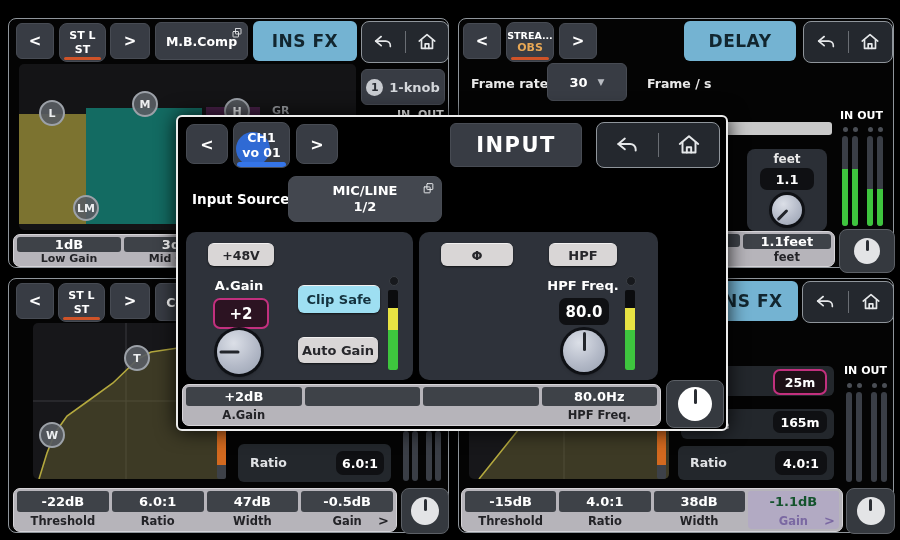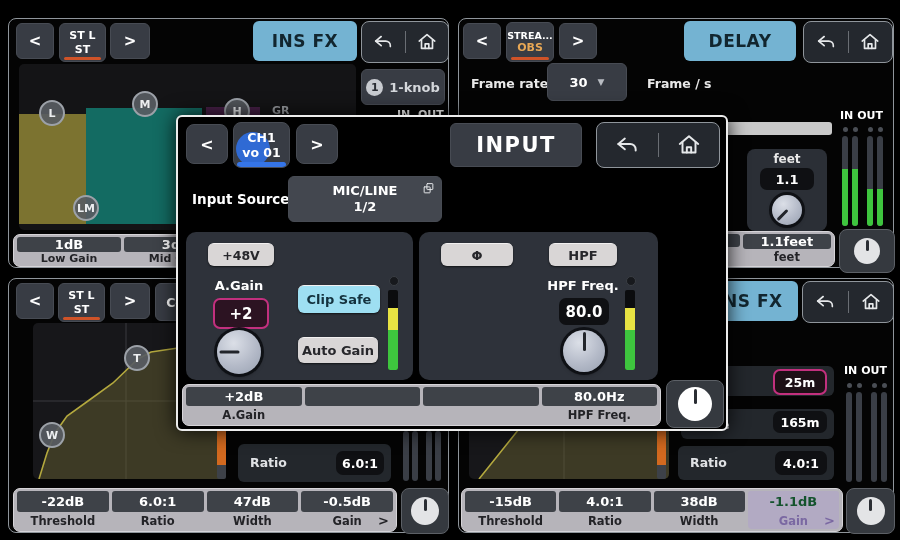--- a/index.html
+++ b/index.html
@@ -2,21 +2,21 @@
 <html><head>
 <meta charset="utf-8">
 <style>
   html,body{margin:0;padding:0;background:#111;}
   .stage{position:relative;width:900px;height:540px;background:#000;overflow:hidden;
          font-family:"DejaVu Sans",sans-serif;-webkit-font-smoothing:antialiased;}
   .panel{position:absolute;background:#040404;border:1px solid #8f959b;border-radius:8px;box-sizing:border-box;}
   .abs{position:absolute;}
   .btn{position:absolute;display:flex;align-items:center;justify-content:center;background:#383c44;
        color:#fff;border-radius:6px;font-weight:bold;box-sizing:border-box;border:1px solid #474b53;}
-  .two{flex-direction:column;line-height:1.2;}
+  .two{flex-direction:column;line-height:1.2;border-radius:8px;}
   .tab{position:absolute;display:flex;align-items:center;justify-content:center;background:#74b3d2;
        color:#12262f;font-weight:bold;border-radius:6px;font-size:17px;letter-spacing:.5px;}
   .navg{position:absolute;display:flex;align-items:center;justify-content:space-evenly;background:#24282e;
         border:1px solid #8f959b;border-radius:8px;}
   .navg .sep{width:1px;height:55%;background:#6a6e74;}
   .orange-bar{position:absolute;left:4px;right:4px;bottom:1px;height:3px;background:#cf5328;border-radius:2px;}
   .strip{position:absolute;background:#b6b4ba;border-radius:7px;border:1px solid #d6d4d8;display:flex;gap:3px;
          padding:2px 3px;box-sizing:border-box;}
   .scol{flex:1;display:flex;flex-direction:column;min-width:0;}
   .sval{flex:1;background:#3e4248;border-radius:3px;color:#fff;font-size:13px;font-weight:bold;
@@ -62,20 +62,27 @@
 <div class="stage">
 
   <div class="panel" style="left:8px;top:18px;width:441px;height:250px;">
     <div class="btn" style="left:7px;top:4px;width:38px;height:36px;font-size:15px;">&lt;</div>
     <div class="btn two" style="left:50px;top:4px;width:47px;height:39px;font-size:11px;">
       <span>ST L</span>
       <span>ST</span>
       <span class="orange-bar"></span>
     </div>
     <div class="btn" style="left:101px;top:4px;width:40px;height:36px;font-size:15px;">&gt;</div>
+    <div class="btn" style="left:146px;top:3px;width:93px;height:38px;font-size:12.5px;">
+      <span>M.B.Comp</span>
+      <svg class="ic abs" style="right:4px;top:4px;" width="12" height="12" viewBox="0 0 24 24">
+          <rect x="9" y="3" width="11" height="11" rx="1"></rect>
+          <rect x="4" y="9" width="11" height="11" rx="1"></rect>
+        </svg>
+    </div>
     <div class="tab" style="left:244px;top:2px;width:104px;height:40px;">INS FX</div>
     <div class="navg" style="left:352px;top:2px;width:86px;height:40px;">
       <svg class="ic" width="22" height="22" viewBox="0 0 24 24">
           <path d="M10 6 L4 11 L10 16"></path>
           <path d="M4 11 h11 a5 5 0 0 1 5 5 v1"></path>
         </svg>
       <span class="sep"></span>
       <svg class="ic" width="22" height="22" viewBox="0 0 24 24">
           <path d="M3.5 11 L12 4 L20.5 11"></path>
           <path d="M6 9.5 V19 H18 V9.5"></path>

